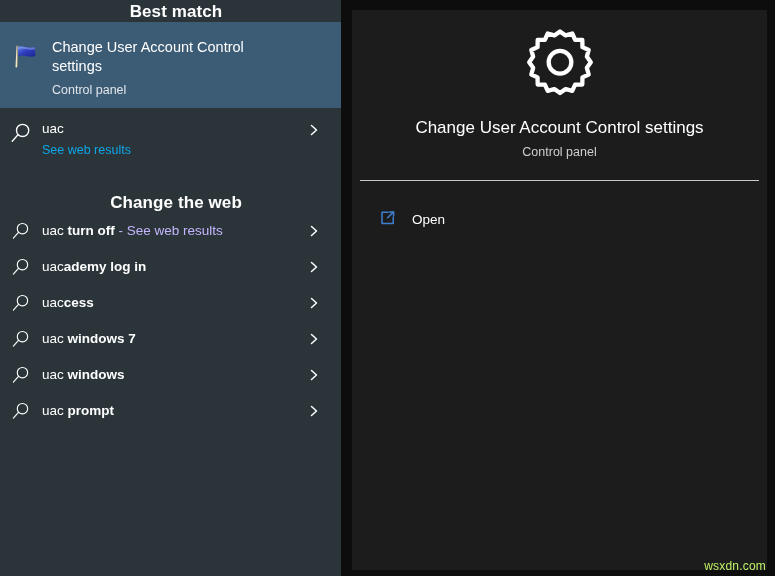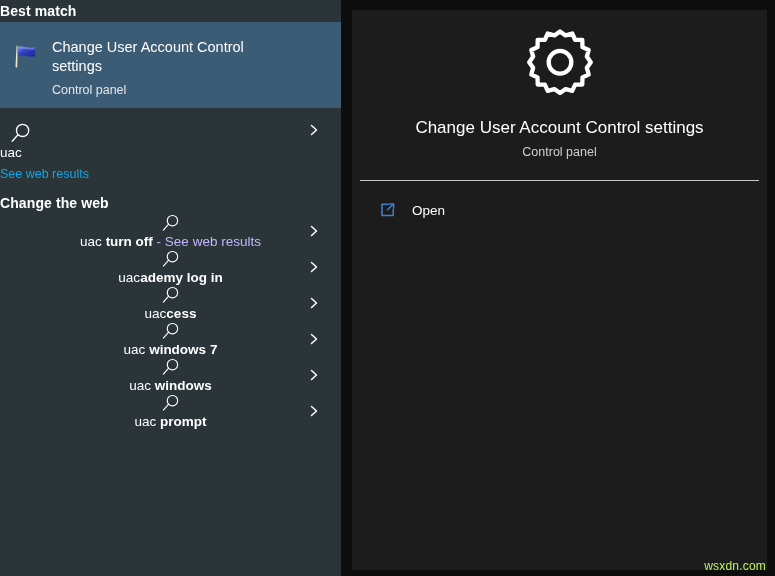--- a/index.html
+++ b/index.html
@@ -21,23 +21,25 @@
     position: absolute;
     left: 0; top: 0;
     width: 341px;
     height: 576px;
     background: #2b3539;
     overflow: hidden;
   }
 
   .section-header {
     color: #ffffff;
-    font-size: 14px;
+    font-size: 17px;
     font-weight: bold;
+    padding-left: 11px;
     letter-spacing: 0.1px;
+    text-align: center;
   }
   #best-match-header { padding-top: 3px; height: 19px; line-height: 17px; }
   #search-web-header { height: 27px; line-height: 34px; }
 
   
   #best-match-row {
     height: 86px;
     background: #3c5b75;
     display: flex;
     align-items: flex-start;
@@ -66,21 +68,20 @@
     margin-top: 6px;
   }
 
   
   .search-row {
     display: flex;
     align-items: center;
     height: 36px;
     position: relative;
     cursor: default;
-    flex-direction: column;
   }
   .search-row.tall { height: 66px; align-items: flex-start; padding-top: 12px; }
   .sr-icon {
     width: 42px;
     min-width: 42px;
     display: flex;
     justify-content: center;
     align-items: center;
   }
   .search-row.tall .sr-icon { padding-top: 2px; }
@@ -137,21 +138,21 @@
     text-align: center;
   }
   #preview-divider {
     height: 1px;
     background: #c8c8c8;
     margin: 0 8px;
   }
   #action-list { padding-top: 12px; }
   .action-row {
     display: flex;
-    align-items: center;
+    align-items: flex-end;
     height: 34px;
     padding-left: 27px;
     cursor: default;
   }
   .action-icon {
     width: 28px; min-width: 28px;
     display: flex; align-items: center;
   }
   .action-label {
     color: #ffffff;

